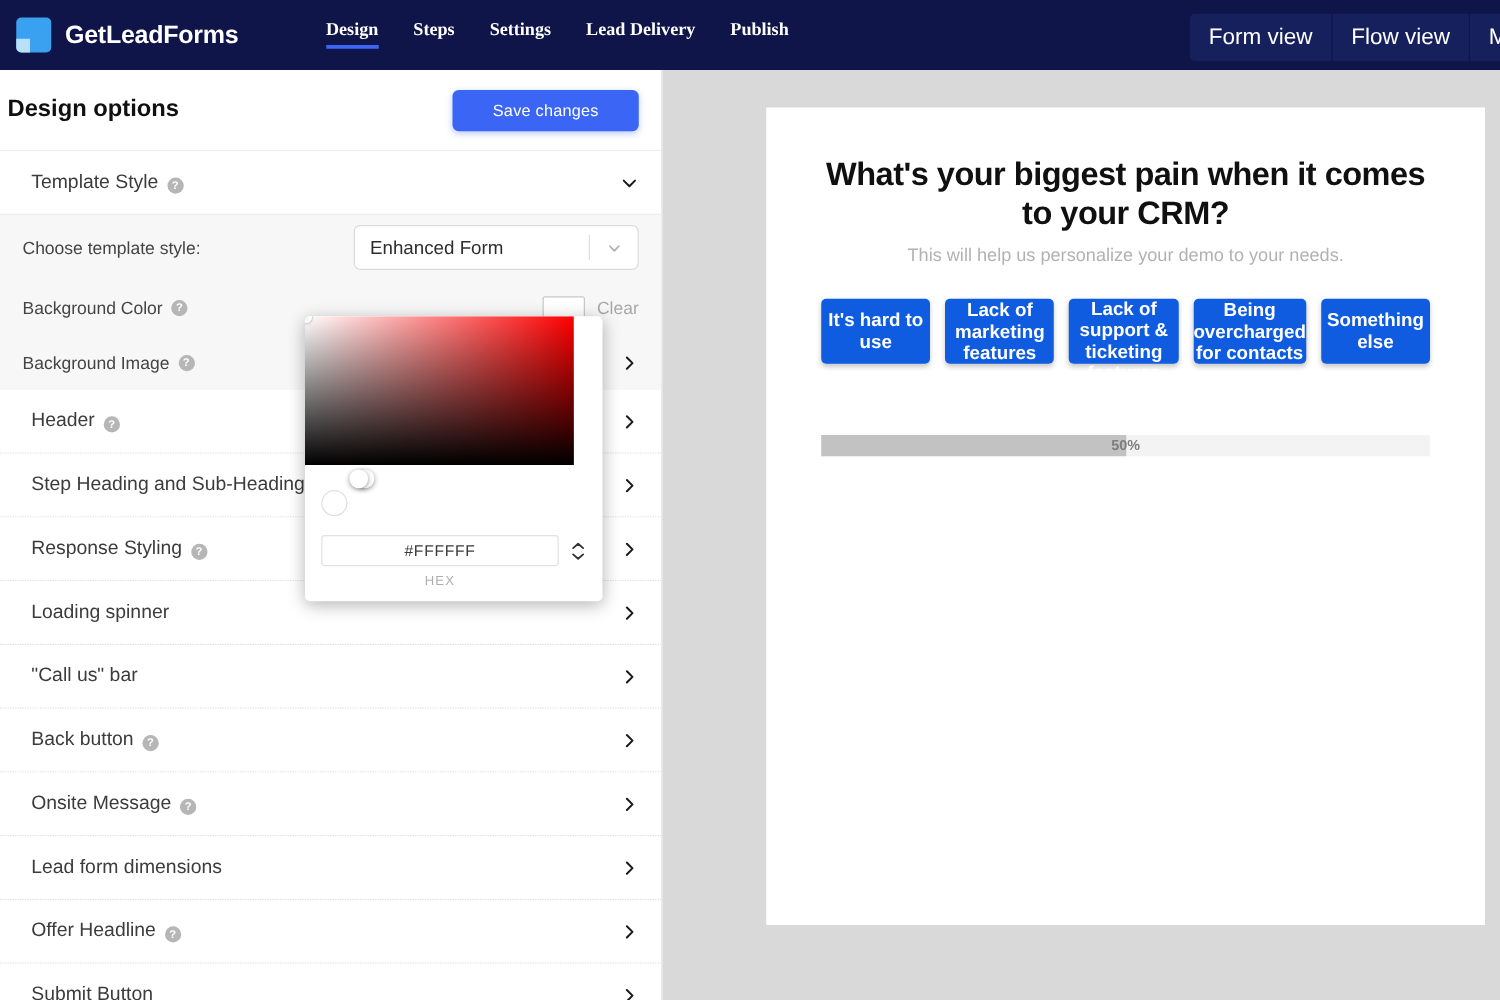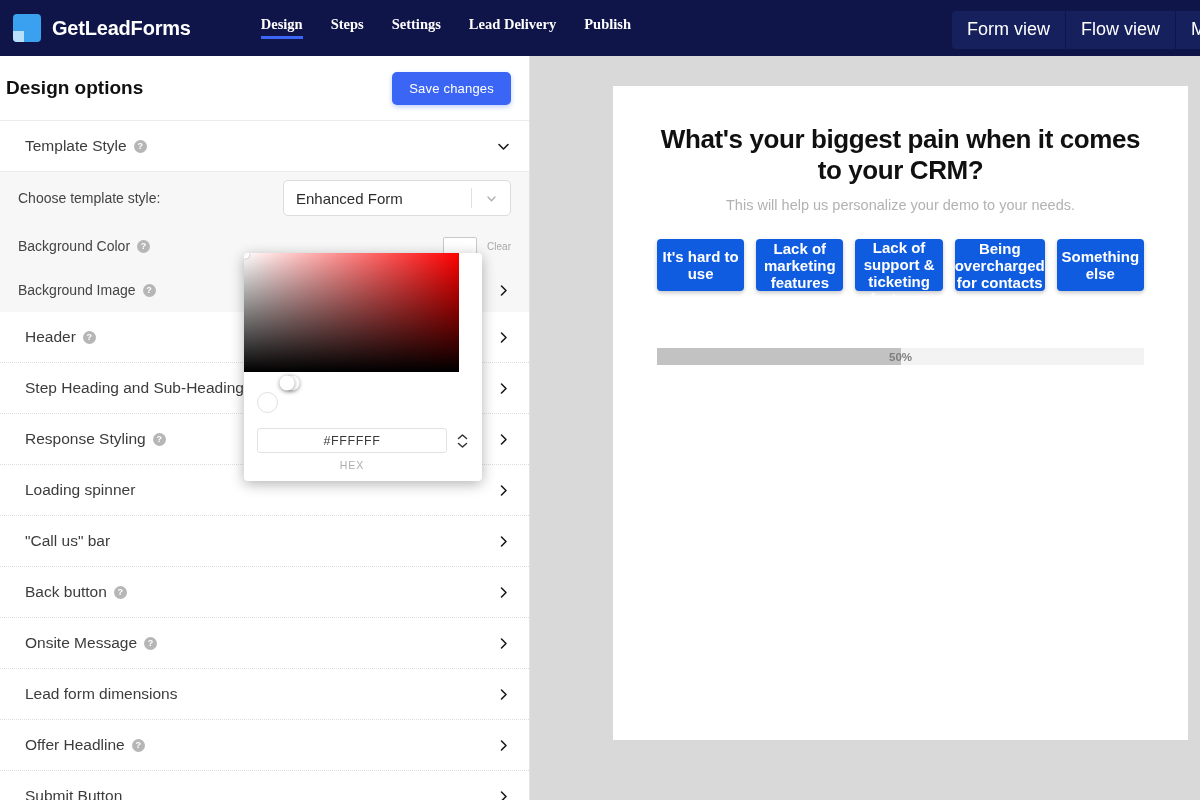--- a/index.html
+++ b/index.html
@@ -70,34 +70,34 @@
     height: 65px; display: flex; align-items: center;
     justify-content: space-between;
     padding: 0 18px 0 6px;
     border-bottom: 1px solid #ededed;
   }
   .panel-title { font-size: 19px; font-weight: 700; color: #101010; }
   .save-btn {
     background: #3b66f5; color: #ffffff;
     font-size: 13px; font-weight: 500;
     border: none; border-radius: 5px;
-    padding: 9px 17px; cursor: pointer;
+    padding: 9px 32px; cursor: pointer;
     box-shadow: 0 2px 5px rgba(59,102,245,.32);
     letter-spacing: .2px;
   }
 
   .acc-row {
     display: flex; align-items: center; justify-content: space-between;
     height: 51px; padding: 0 18px 0 25px;
     border-bottom: 1px dotted #dedede;
     cursor: pointer; background: #ffffff;
   }
   .acc-row.open { border-bottom: 1px solid #ededed; }
   .acc-label {
-    display: flex; align-items: center; gap: 7px;
+    display: flex; align-items: flex-end; gap: 7px;
     font-size: 15.5px; color: #3c3c3c; font-weight: 400;
     white-space: nowrap;
   }
   .qmark {
     display: inline-flex; align-items: center; justify-content: center;
     width: 13px; height: 13px; border-radius: 50%;
     background: #b6b6b6; color: #ffffff;
     font-size: 9px; font-weight: 700; line-height: 1;
     cursor: pointer;
   }
@@ -121,21 +121,21 @@
     display: flex; align-items: center; cursor: pointer;
   }
   .select-val { flex: 1; padding-left: 12px; font-size: 15px; color: #2d2d2d; }
   .select-sep { width: 1px; height: 20px; background: #e0e0e0; }
   .select-arrow { width: 38px; display: flex; align-items: center; justify-content: center; color: #b0b0b0; }
   .swatch-wrap { display: flex; align-items: center; gap: 10px; }
   .color-swatch {
     width: 34px; height: 19px; background: #ffffff;
     border: 1px solid #c9c9c9; border-radius: 2px; cursor: pointer;
   }
-  .clear-link { font-size: 10px; color: #a8a8a8; cursor: pointer; }
+  .clear-link { font-size: 14px; color: #a8a8a8; cursor: pointer; }
 
   
   .picker {
     position: absolute; left: 244px; top: 253px;
     width: 238px; height: 228px;
     background: #ffffff;
     border-radius: 4px;
     box-shadow: 0 3px 14px rgba(0,0,0,.30);
     overflow: hidden;
     z-index: 30;

